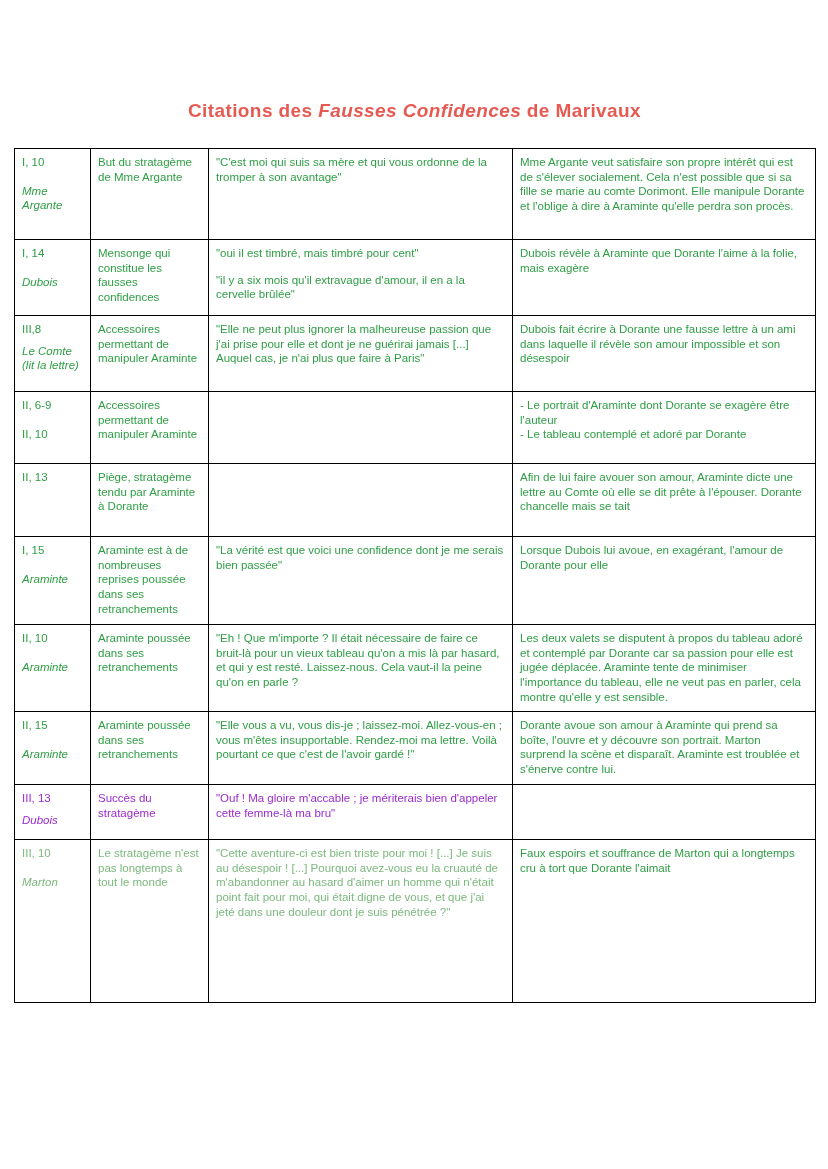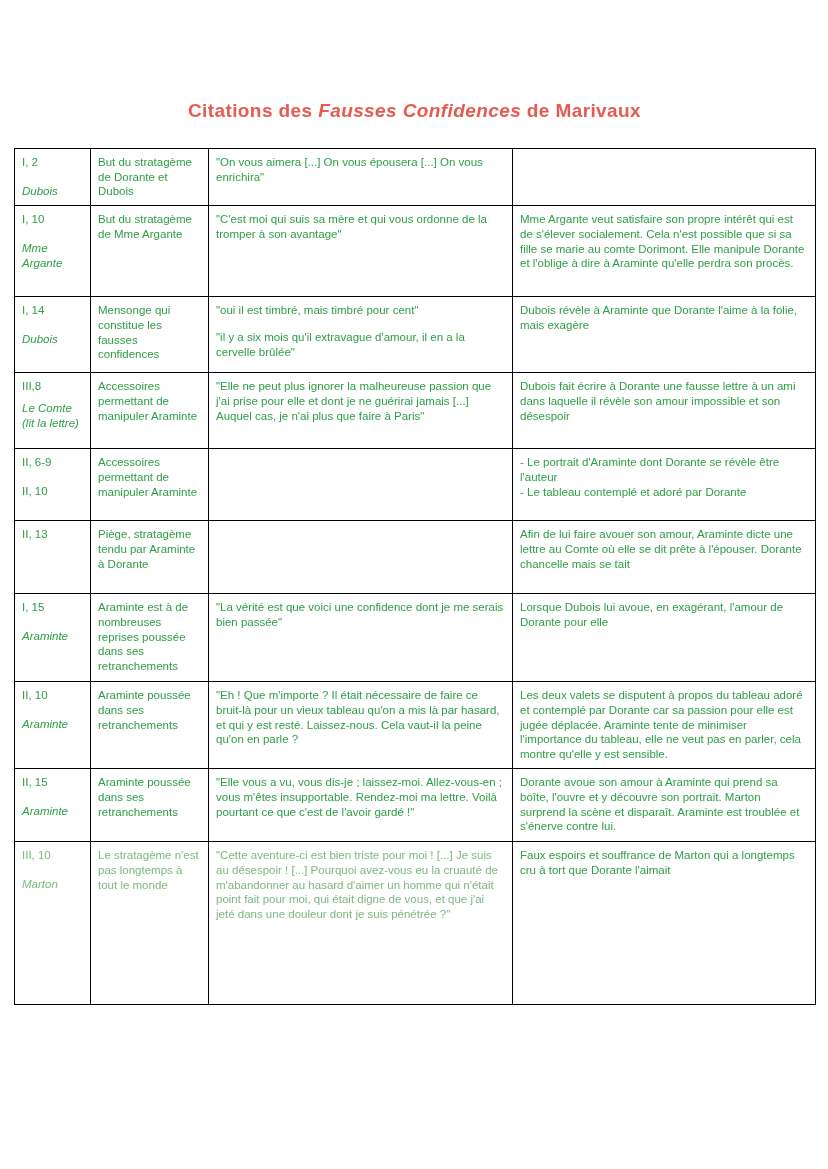--- a/index.html
+++ b/index.html
@@ -56,33 +56,20 @@
   <h1 class="title"><span>Citations des </span><em>Fausses Confidences</em><span> de Marivaux</span></h1>
 
   <table class="citations">
     <colgroup>
       <col style="width:76px">
       <col style="width:118px">
       <col style="width:304px">
       <col style="width:303px">
     </colgroup>
     <tbody id="table-body">
-        <tr class="theme-green" style="height: 56px;">
-          <td class="ref-cell">
-            <div class="scene-ref">I, 2</div>
-            <div class="character">Dubois</div>
-          </td>
-          <td class="context-cell">
-            <div class="context">But du stratagème de Dorante et Dubois</div>
-          </td>
-          <td class="quote-cell">
-            <p class="quote">"On vous aimera [...] On vous épousera [...] On vous enrichira"</p>
-          </td>
-          <td class="commentary-cell"></td>
-        </tr>
         <tr class="theme-green" style="height: 91px;">
           <td class="ref-cell">
             <div class="scene-ref">I, 10</div>
             <div class="character">Mme Argante</div>
           </td>
           <td class="context-cell">
             <div class="context">But du stratagème de Mme Argante</div>
           </td>
           <td class="quote-cell">
             <p class="quote">"C'est moi qui suis sa mère et qui vous ordonne de la tromper à son avantage"</p>
@@ -125,21 +112,21 @@
         <tr class="theme-green" style="height: 72px;">
           <td class="ref-cell">
             <div class="scene-ref">II, 6-9</div>
             <div class="scene-ref-2">II, 10</div>
           </td>
           <td class="context-cell">
             <div class="context">Accessoires permettant de manipuler Araminte</div>
           </td>
           <td class="quote-cell"></td>
           <td class="commentary-cell">
-            <p class="commentary">- Le portrait d'Araminte dont Dorante se révèle être l'auteur</p>
+            <p class="commentary">- Le portrait d'Araminte dont Dorante se exagère être l'auteur</p>
             <p class="commentary">- Le tableau contemplé et adoré par Dorante</p>
           </td>
         </tr>
         <tr class="theme-green" style="height: 73px;">
           <td class="ref-cell">
             <div class="scene-ref">II, 13</div>
           </td>
           <td class="context-cell">
             <div class="context">Piège, stratagème tendu par Araminte à Dorante</div>
           </td>
@@ -185,20 +172,33 @@
           </td>
           <td class="context-cell">
             <div class="context">Araminte poussée dans ses retranchements</div>
           </td>
           <td class="quote-cell">
             <p class="quote">"Elle vous a vu, vous dis-je ; laissez-moi. Allez-vous-en ; vous m'êtes insupportable. Rendez-moi ma lettre. Voilà pourtant ce que c'est de l'avoir gardé !"</p>
           </td>
           <td class="commentary-cell">
             <p class="commentary">Dorante avoue son amour à Araminte qui prend sa boîte, l'ouvre et y découvre son portrait. Marton surprend la scène et disparaît. Araminte est troublée et s'énerve contre lui.</p>
           </td>
+        </tr>
+        <tr class="theme-purple" style="height: 55px;">
+          <td class="ref-cell">
+            <div class="scene-ref">III, 13</div>
+            <div class="character tight">Dubois</div>
+          </td>
+          <td class="context-cell">
+            <div class="context">Succès du stratagème</div>
+          </td>
+          <td class="quote-cell">
+            <p class="quote">"Ouf ! Ma gloire m'accable ; je mériterais bien d'appeler cette femme-là ma bru"</p>
+          </td>
+          <td class="commentary-cell"></td>
         </tr>
         <tr class="theme-light" style="height: 163px;">
           <td class="ref-cell">
             <div class="scene-ref">III, 10</div>
             <div class="character">Marton</div>
           </td>
           <td class="context-cell">
             <div class="context">Le stratagème n'est pas longtemps à tout le monde</div>
           </td>
           <td class="quote-cell">

